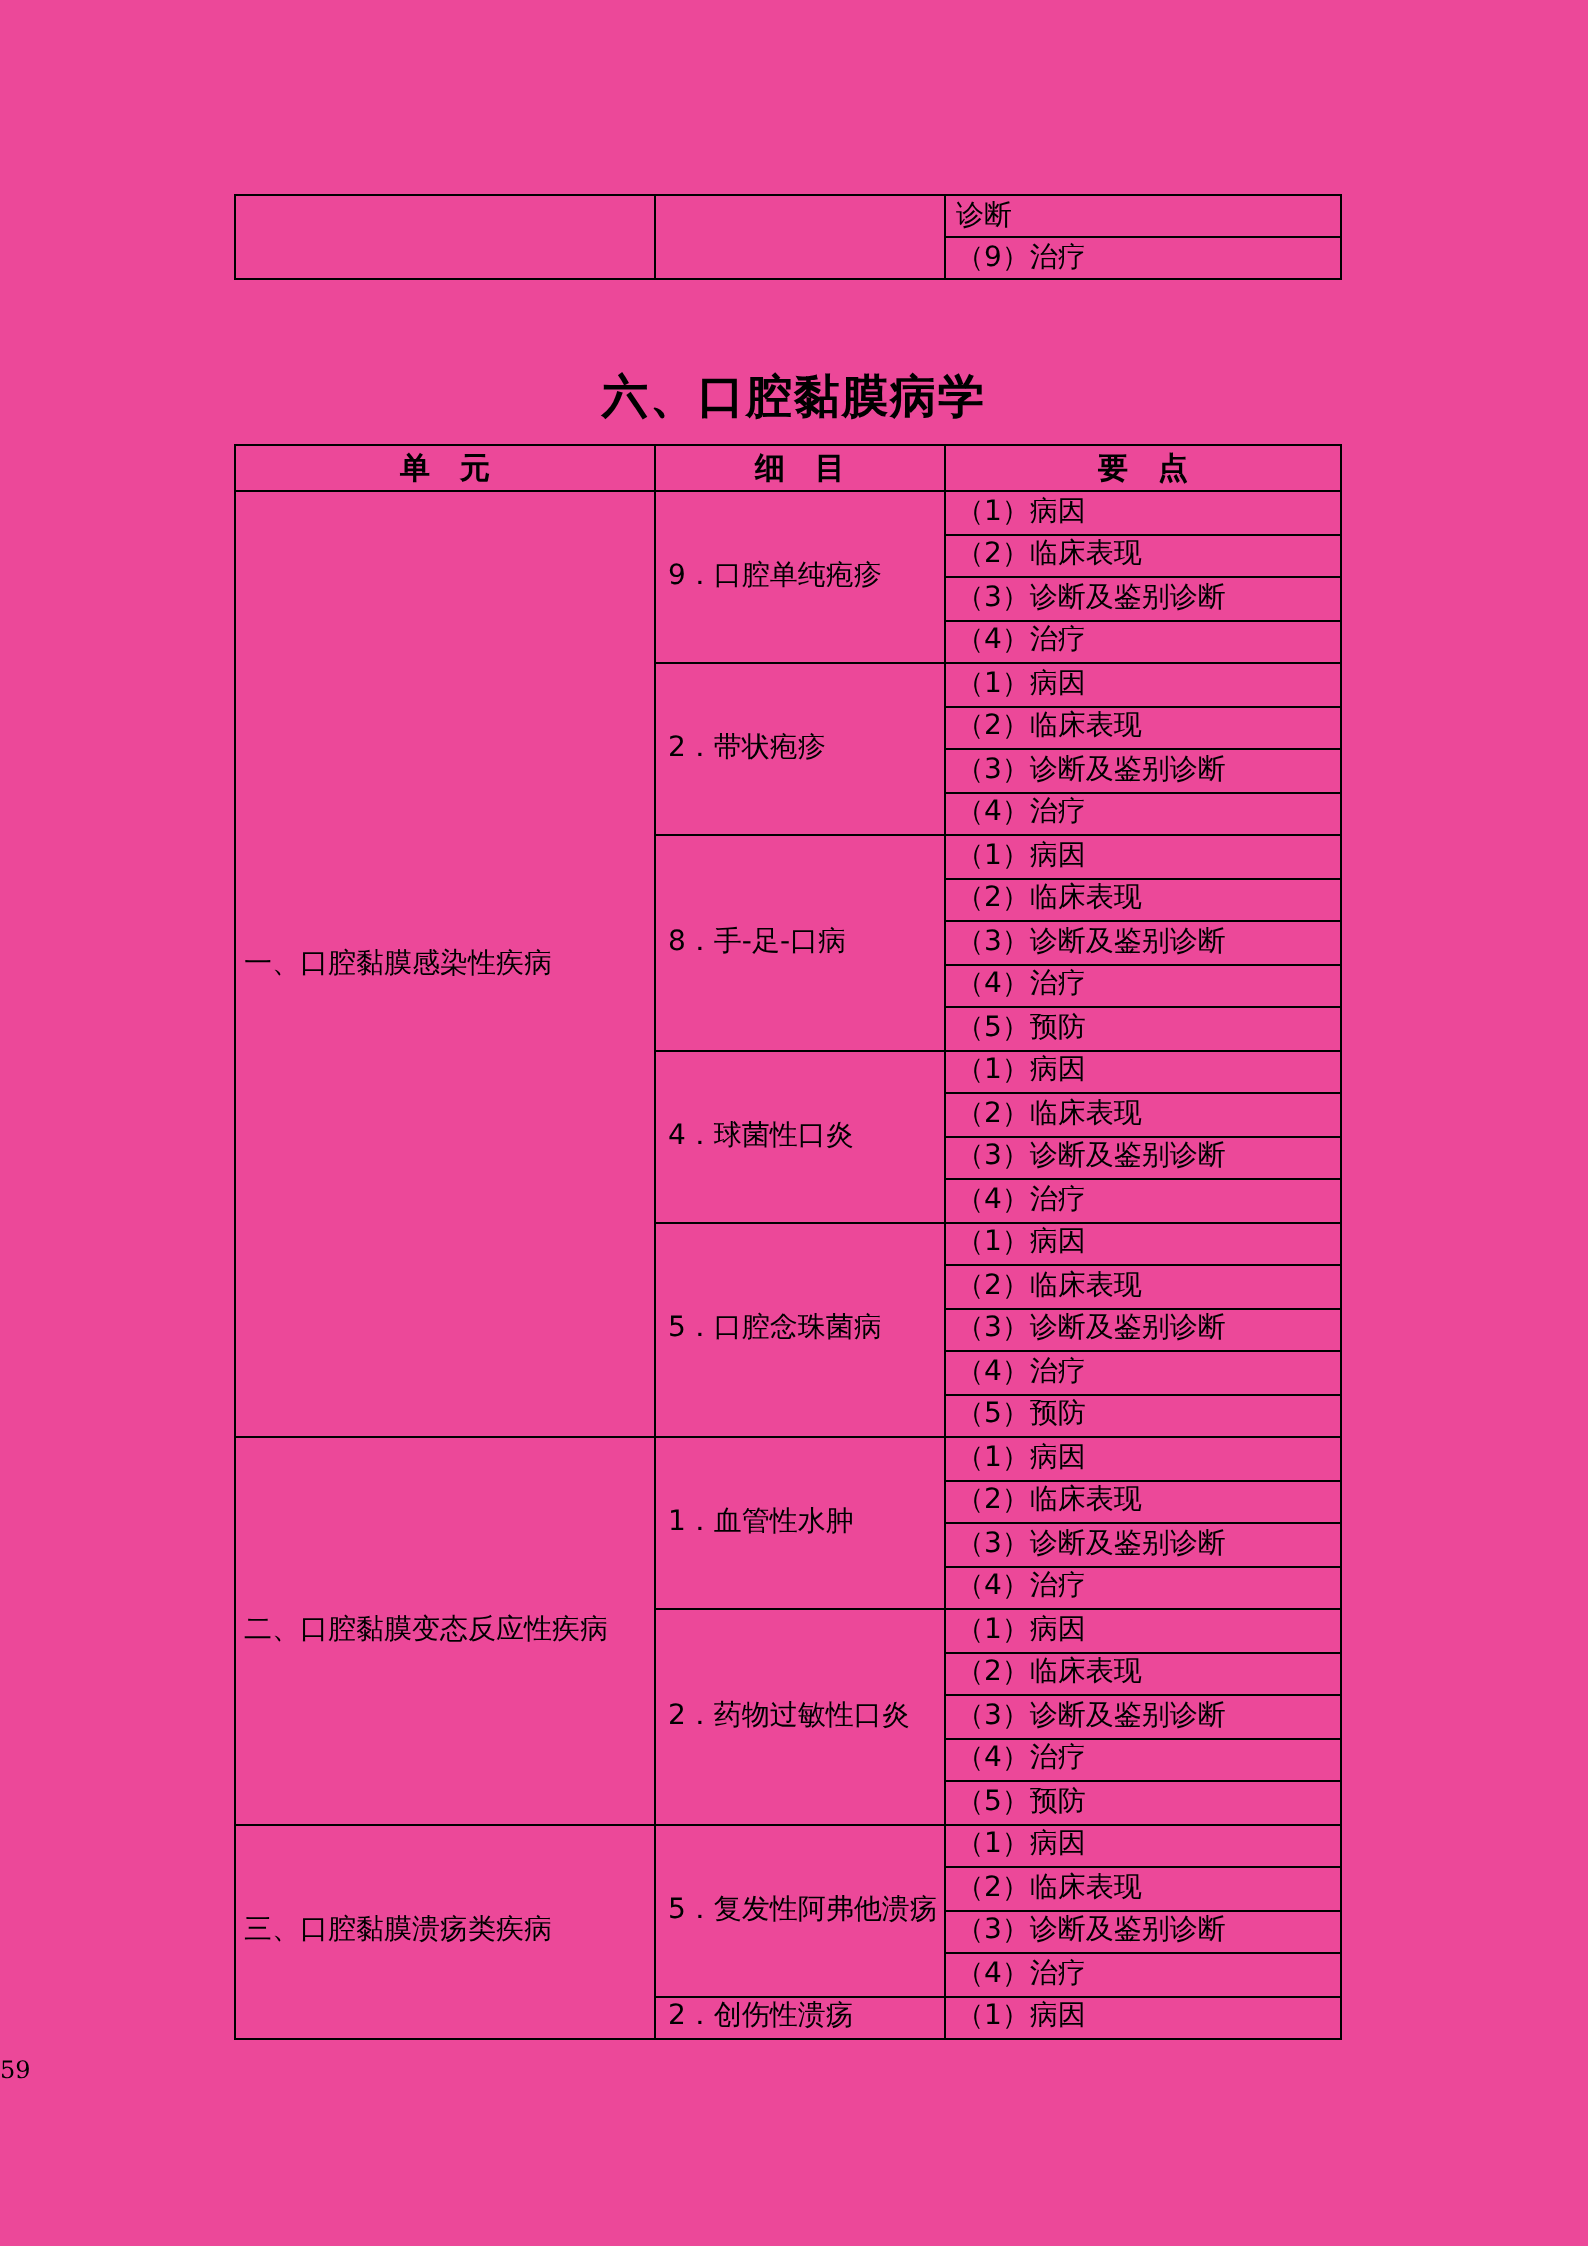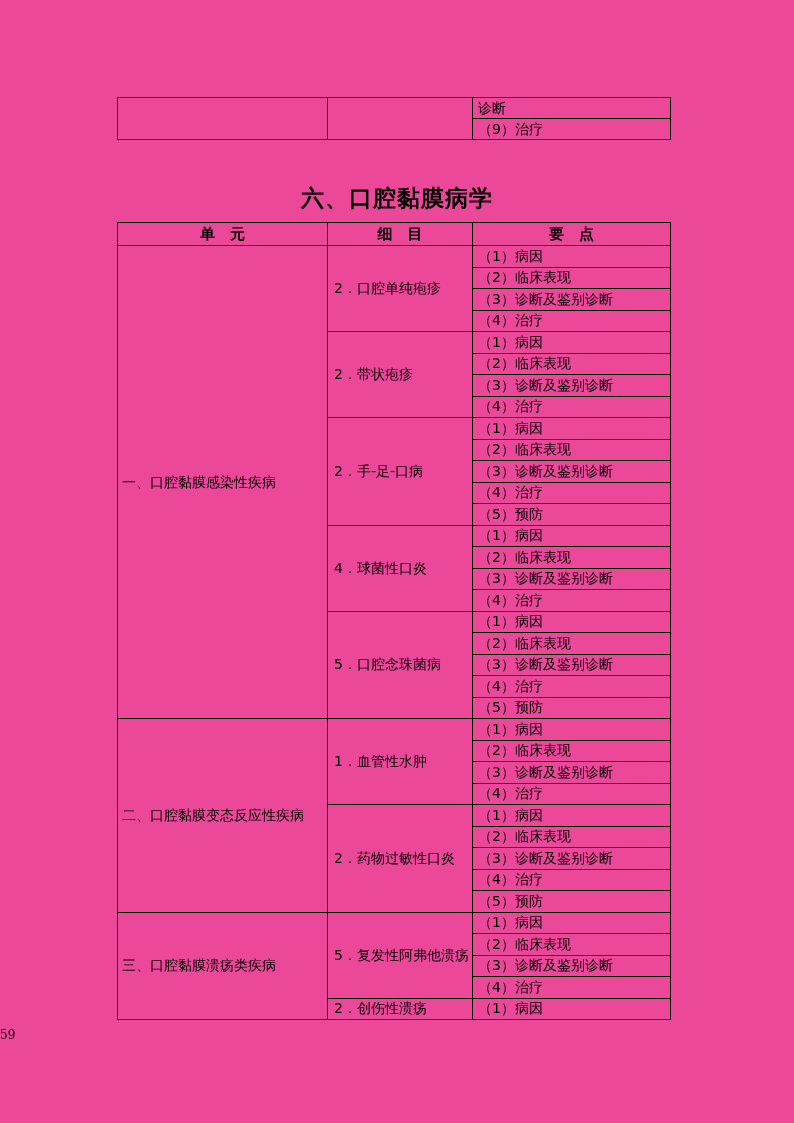--- a/index.html
+++ b/index.html
@@ -96,21 +96,21 @@
     <thead>
       <tr>
         <th>单　元</th>
         <th>细　目</th>
         <th>要　点</th>
       </tr>
     </thead>
     <tbody>
         <tr>
           <td class="unit-cell" rowspan="22">一、口腔黏膜感染性疾病</td>
-          <td class="item-cell" rowspan="4">2．口腔单纯疱疹</td>
+          <td class="item-cell" rowspan="4">9．口腔单纯疱疹</td>
           <td class="point-cell">（1）病因</td>
         </tr>
         <tr>
           <td class="point-cell">（2）临床表现</td>
         </tr>
         <tr>
           <td class="point-cell">（3）诊断及鉴别诊断</td>
         </tr>
         <tr>
           <td class="point-cell">（4）治疗</td>
@@ -122,21 +122,21 @@
         <tr>
           <td class="point-cell">（2）临床表现</td>
         </tr>
         <tr>
           <td class="point-cell">（3）诊断及鉴别诊断</td>
         </tr>
         <tr>
           <td class="point-cell">（4）治疗</td>
         </tr>
         <tr>
-          <td class="item-cell" rowspan="5">2．手-足-口病</td>
+          <td class="item-cell" rowspan="5">8．手-足-口病</td>
           <td class="point-cell">（1）病因</td>
         </tr>
         <tr>
           <td class="point-cell">（2）临床表现</td>
         </tr>
         <tr>
           <td class="point-cell">（3）诊断及鉴别诊断</td>
         </tr>
         <tr>
           <td class="point-cell">（4）治疗</td>

